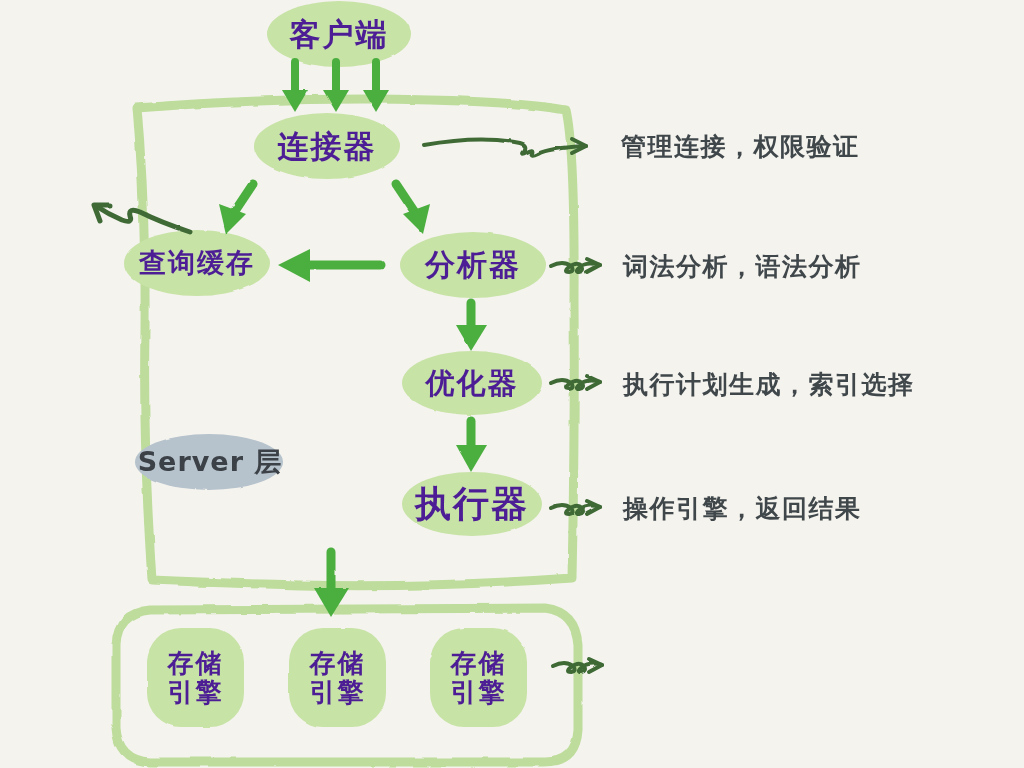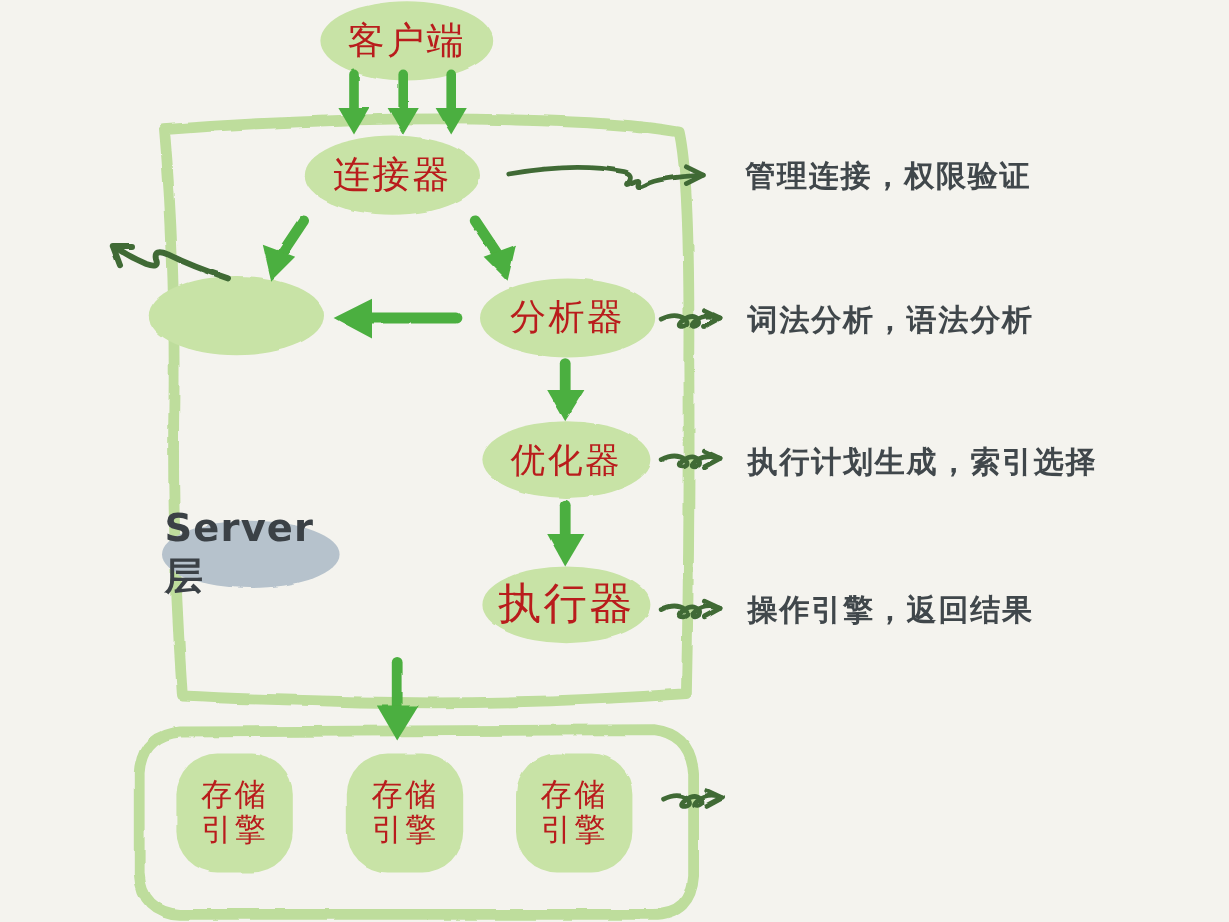--- a/index.html
+++ b/index.html
@@ -8,22 +8,22 @@
     background:#f4f3ee;
     font-family:"DejaVu Sans","Liberation Sans",sans-serif;
   }
   #stage{position:relative;width:1024px;height:768px;}
   #stage svg{position:absolute;left:0;top:0;}
 
   .node-label{
     position:absolute;
     display:flex;align-items:center;justify-content:center;
     text-align:center;
-    color:#b91c1c;
-    font-weight:400;
+    color:#4c1d95;
+    font-weight:700;
     letter-spacing:2px;
     pointer-events:none;
     line-height:1.12;
   }
   .ann{
     position:absolute;
     color:#40474b;
     font-weight:700;
     font-size:25px;
     letter-spacing:1.5px;
@@ -35,21 +35,21 @@
     font-weight:700;
     font-size:26px;
     line-height:1.30;
     letter-spacing:1px;
     text-align:center;
   }
   .server-label{
     position:absolute;
     color:#3b4146;
     font-weight:700;
-    font-size:32px;
+    font-size:27px;
     letter-spacing:1px;
     display:flex;align-items:center;justify-content:center;
   }
 </style>
 </head>
 <body>
 
 <div id="stage">
 
   <svg width="1024" height="768" viewBox="0 0 1024 768">
@@ -162,20 +162,21 @@
       <path d="M 553 666 Q 565 660 573 666 Q 577 671 571 672 Q 565 672 571 667
                Q 579 661 584 666 Q 587 671 581 672 Q 576 672 582 667 Q 590 661 602 665"></path>
       <path d="M 602 665 L 589 659 M 602 665 L 589 672"></path>
     </g>
   </svg>
 
   <div class="node-label" style="left:267px;top:9px;width:144px;height:50px;font-size:31px;">客户端</div>
 
   <div class="node-label" style="left:255px;top:121px;width:144px;height:50px;font-size:31px;">连接器</div>
 
+  <div class="node-label" style="left:124px;top:240px;width:146px;height:46px;font-size:27px;">查询缓存</div>
 
   <div class="node-label" style="left:401px;top:241px;width:144px;height:48px;font-size:30px;">分析器</div>
 
   <div class="node-label" style="left:402px;top:360px;width:140px;height:46px;font-size:29px;">优化器</div>
 
   <div class="node-label" style="left:402px;top:481px;width:140px;height:46px;font-size:36px;">执行器</div>
 
   <div class="node-label" style="left:147px;top:636px;width:97px;height:84px;font-size:26px;flex-direction:column;">
     <span>存储</span>
     <span>引擎</span>

